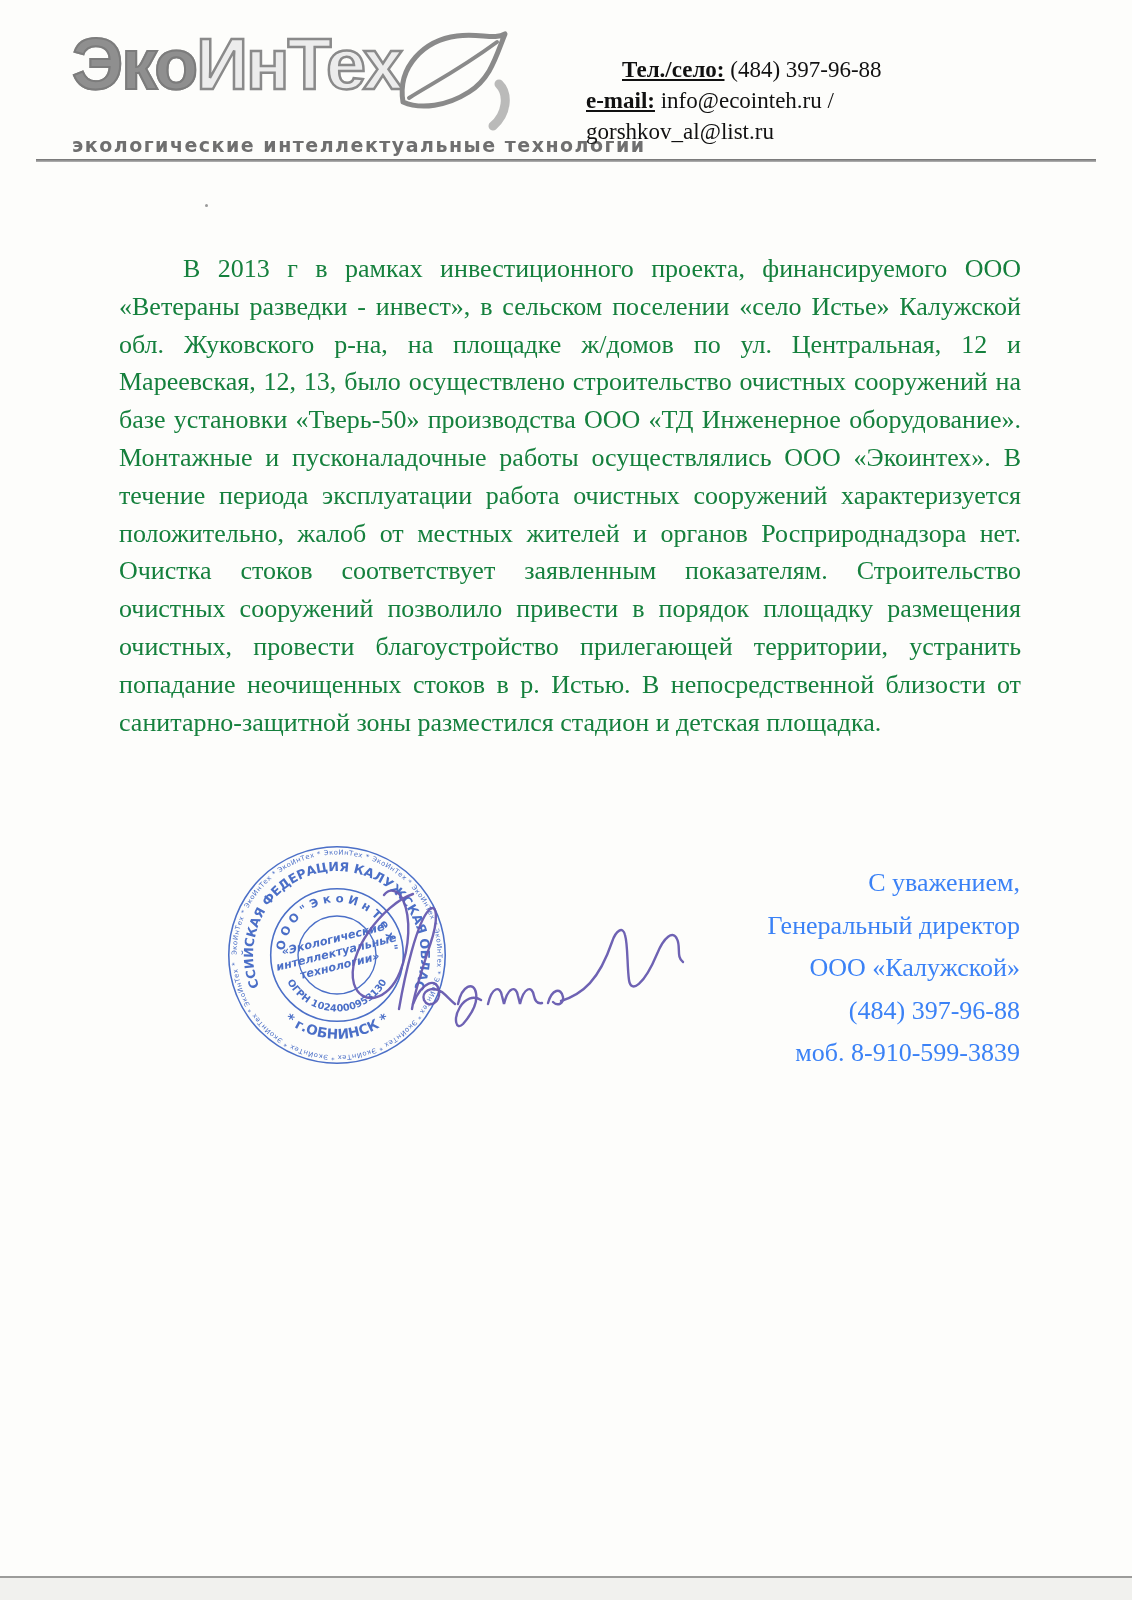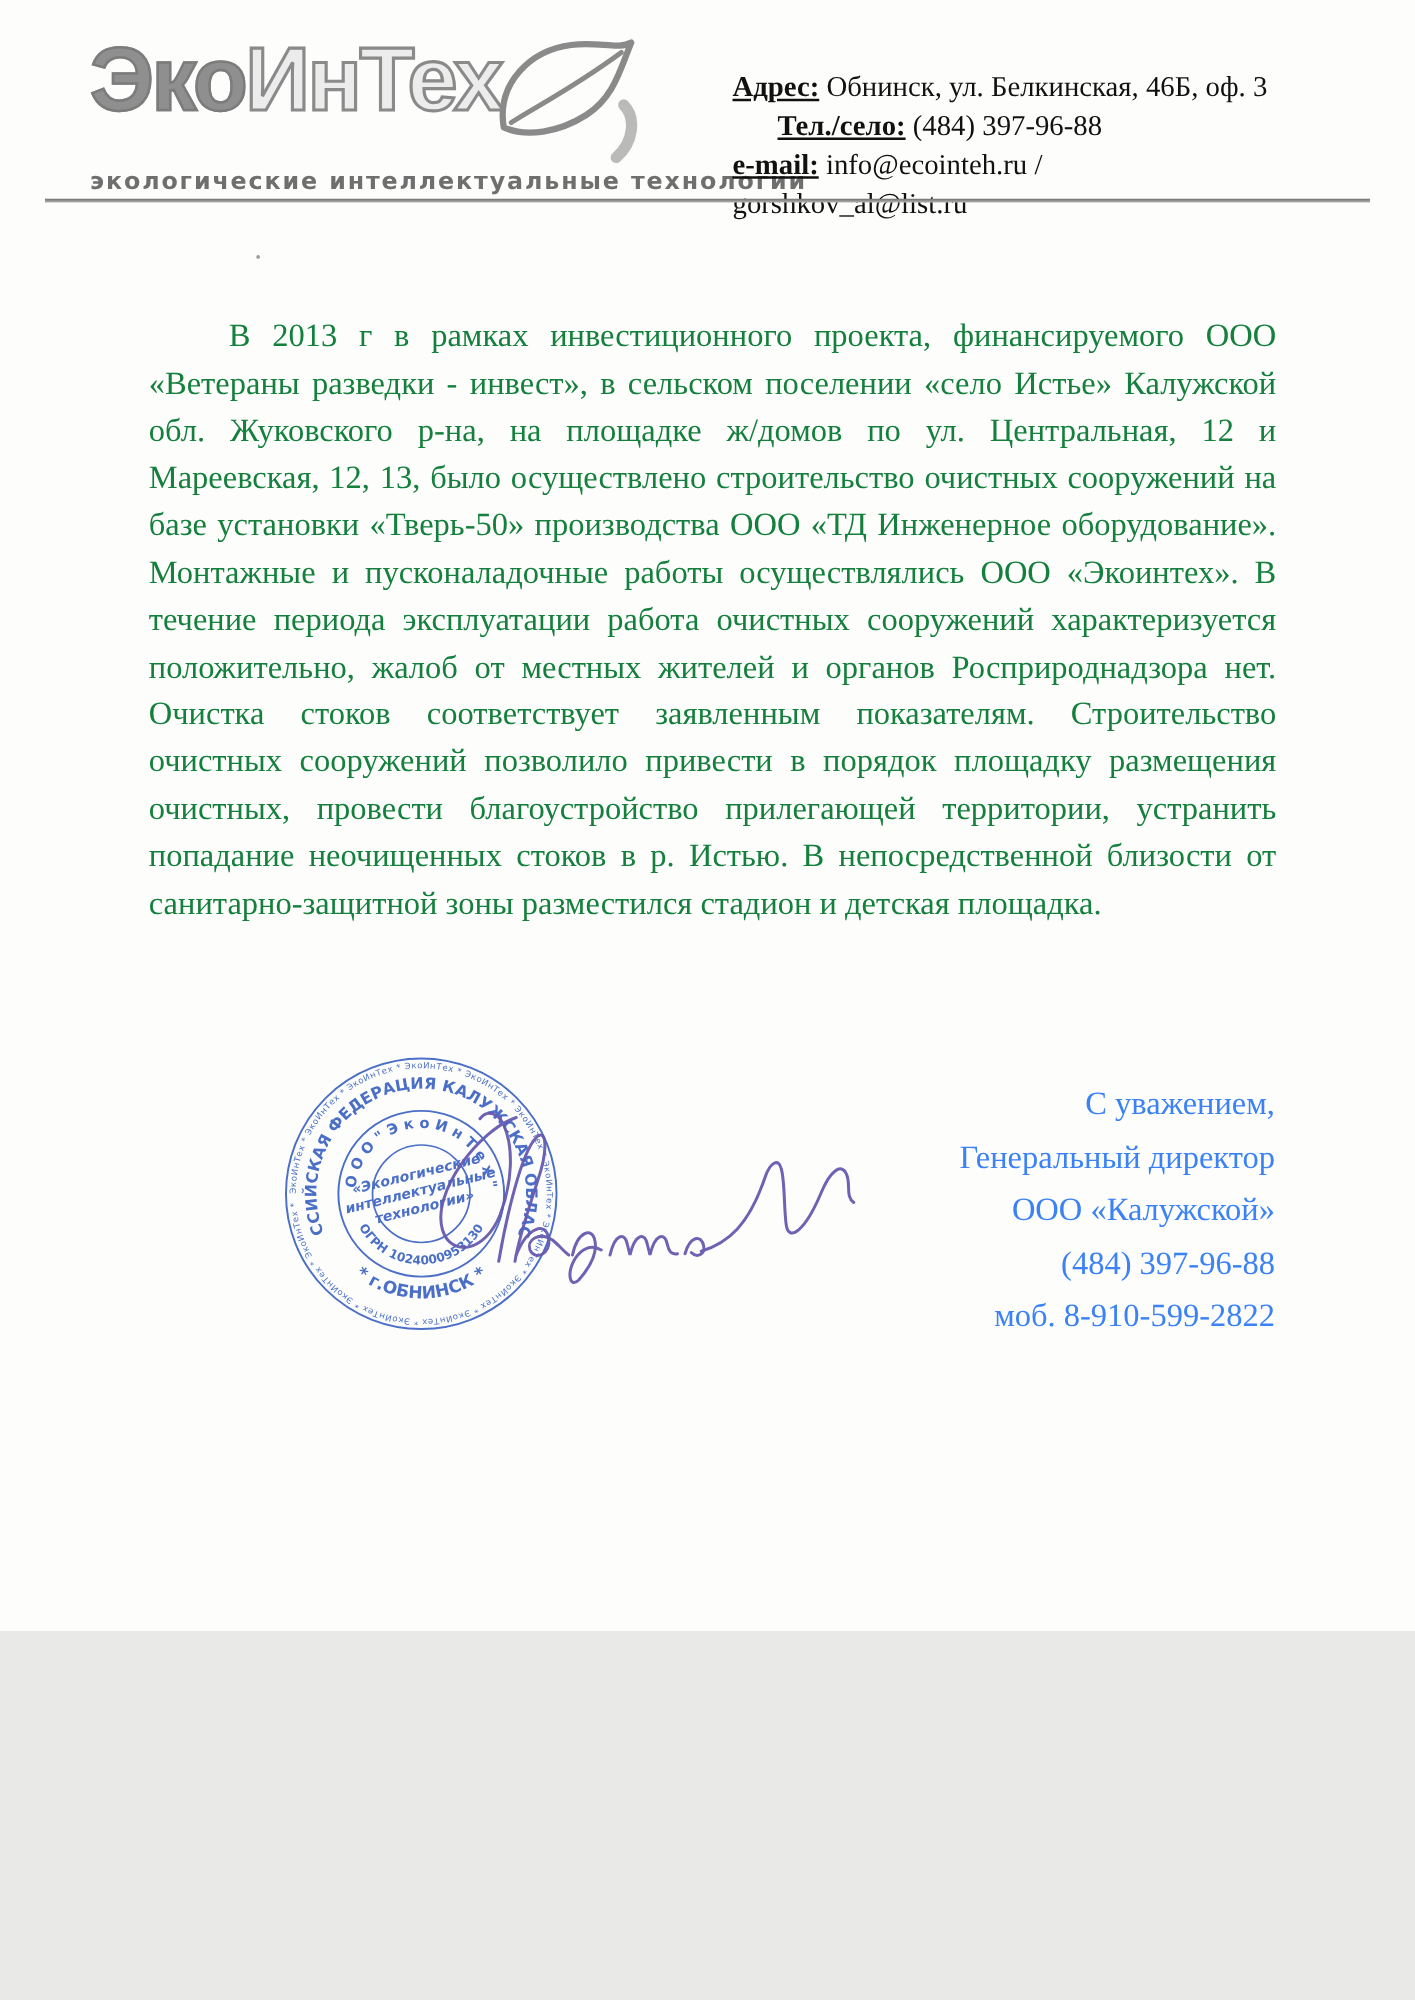--- a/index.html
+++ b/index.html
@@ -1,17 +1,17 @@
 <!DOCTYPE html>
 <html><head>
 <meta charset="utf-8">
 <style>
   html,body{margin:0;padding:0;background:#e9e9e7;}
   .page{
-    position:relative;width:1132px;height:1305px;margin:0 auto;
+    position:relative;width:1132px;height:1600px;margin:0 auto;
     background:#fdfdfb;overflow:hidden;
     font-family:"Liberation Serif", serif;color:#1e1e1e;
   }
   
   .logo{position:absolute;left:72px;top:26px;width:470px;}
   .logo-row{display:flex;align-items:flex-start;}
   .logo-text{
     font-family:"Liberation Sans", sans-serif;font-weight:bold;
     font-size:72px;line-height:76px;letter-spacing:-2px;white-space:nowrap;
   }
@@ -70,24 +70,20 @@
         <svg class="logo-leaf" width="118" height="104" viewBox="0 0 118 104">
           <path d="M104 56 C 114 66, 112 86, 98 98" fill="none" stroke="#a9a9a9" stroke-width="9" stroke-linecap="round" opacity="0.8"></path>
           <path d="M8 74 C 2 38, 30 12, 62 8 C 84 5, 100 12, 110 6 C 101 28, 96 50, 74 64 C 52 78, 26 82, 8 74 Z" fill="#fdfdfb" stroke="#8a8a8a" stroke-width="5" stroke-linejoin="round"></path>
           <path d="M14 70 C 36 56, 64 42, 102 14" fill="none" stroke="#8a8a8a" stroke-width="4" stroke-linecap="round"></path>
         </svg>
       </div>
       <div class="logo-tagline">экологические интеллектуальные технологии</div>
     </div>
 
     <div class="contacts">
-      <div class="contact-line">
-        <span class="contact-label">Адрес:</span>
-        <span>Обнинск, ул. Белкинская, 46Б, оф. 3</span>
-      </div>
       <div class="contact-line phone">
         <span class="contact-label">Тел./село:</span>
         <span>(484) 397-96-88</span>
       </div>
       <div class="contact-line">
         <span class="contact-label">e-mail:</span>
         <span>info@ecointeh.ru / gorshkov_al@list.ru</span>
       </div>
     </div>
   </header>
@@ -144,18 +140,18 @@
       <path d="M 253 121 C 257 107, 266 105, 268 115 C 269 121, 263 125, 258 120"></path>
       <path d="M 266 119 C 288 112, 304 98, 317 60 C 321 48, 328 44, 330 53 C 333 63, 332 84, 334 98 C 336 112, 349 103, 362 72 C 369 55, 378 48, 382 57 C 386 65, 381 75, 388 80"></path>
     </g>
   </svg>
 
   <div class="sign-block">
     <div>С уважением,</div>
     <div>Генеральный директор</div>
     <div>ООО «Калужской»</div>
     <div>(484) 397-96-88</div>
-    <div>моб. 8-910-599-2822</div>
+    <div>моб. 8-910-599-3839</div>
   </div>
 
   <div class="page-edge"></div>
   <div class="page-edge-below"></div>
 </div>
 
 </body></html>

